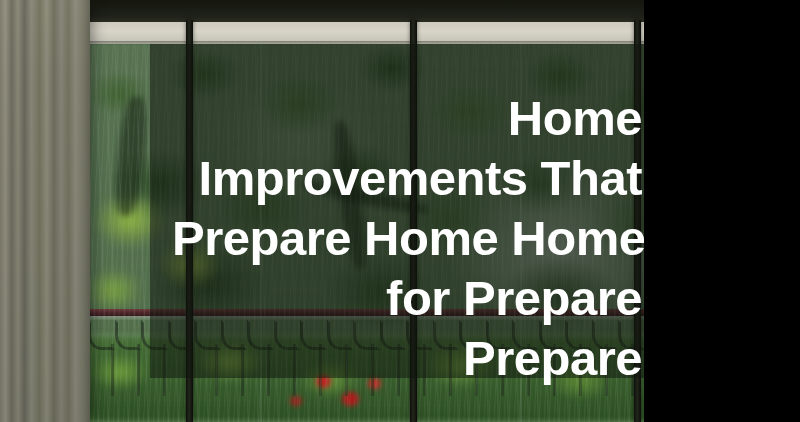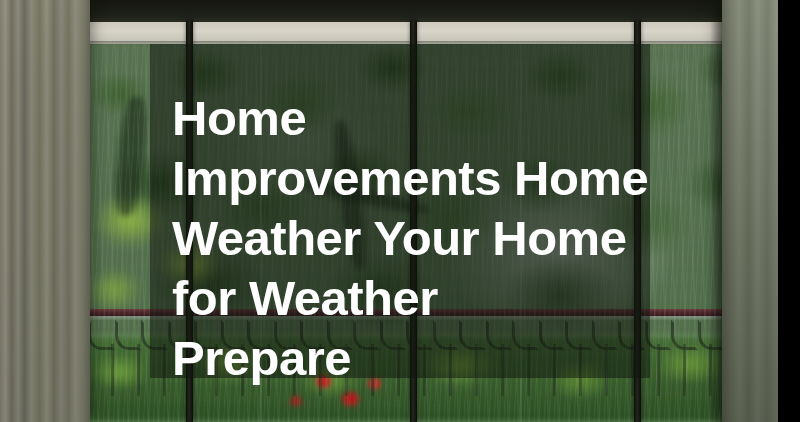--- a/index.html
+++ b/index.html
@@ -1,23 +1,24 @@
 <!DOCTYPE html>
 <html><head>
 <meta charset="utf-8">
 <title>Hero Image</title>
 <style>
   html,body{margin:0;padding:0;background:#000;}
   body{font-family:"Liberation Sans",sans-serif;}
 
   #stage{
     position:relative;
-    width:778px;height:422px;
+    width:644px;height:422px;
     overflow:hidden;
     background:#8b5cf6;
+    text-align:right;
   }
 
   
   .scene{position:absolute;left:0;top:0;width:800px;height:422px;}
 
   
   .sky{
     position:absolute;left:0;top:20px;width:800px;height:402px;
     background:
       radial-gradient(ellipse 160px 120px at 560px 230px, rgba(222,232,224,.95) 0%, rgba(200,216,200,.5) 45%, rgba(160,185,160,0) 72%),
@@ -279,19 +280,19 @@
   <div class="curtain-gap"></div>
   <div class="curtain curtain-left"></div>
   <div class="curtain-left-shade"></div>
   <div class="curtain curtain-right"></div>
   <div class="curtain-right-shade"></div>
 
   <div class="overlay"></div>
 
   <h1 class="headline">
     <span class="ln">Home</span>
-    <span class="ln">Improvements Home</span>
-    <span class="ln">Weather Your Home</span>
-    <span class="ln">for Weather</span>
+    <span class="ln">Improvements That</span>
+    <span class="ln">Prepare Home Home</span>
+    <span class="ln">for Prepare</span>
     <span class="ln">Prepare</span>
   </h1>
 
 </div>
 
 </body></html>

